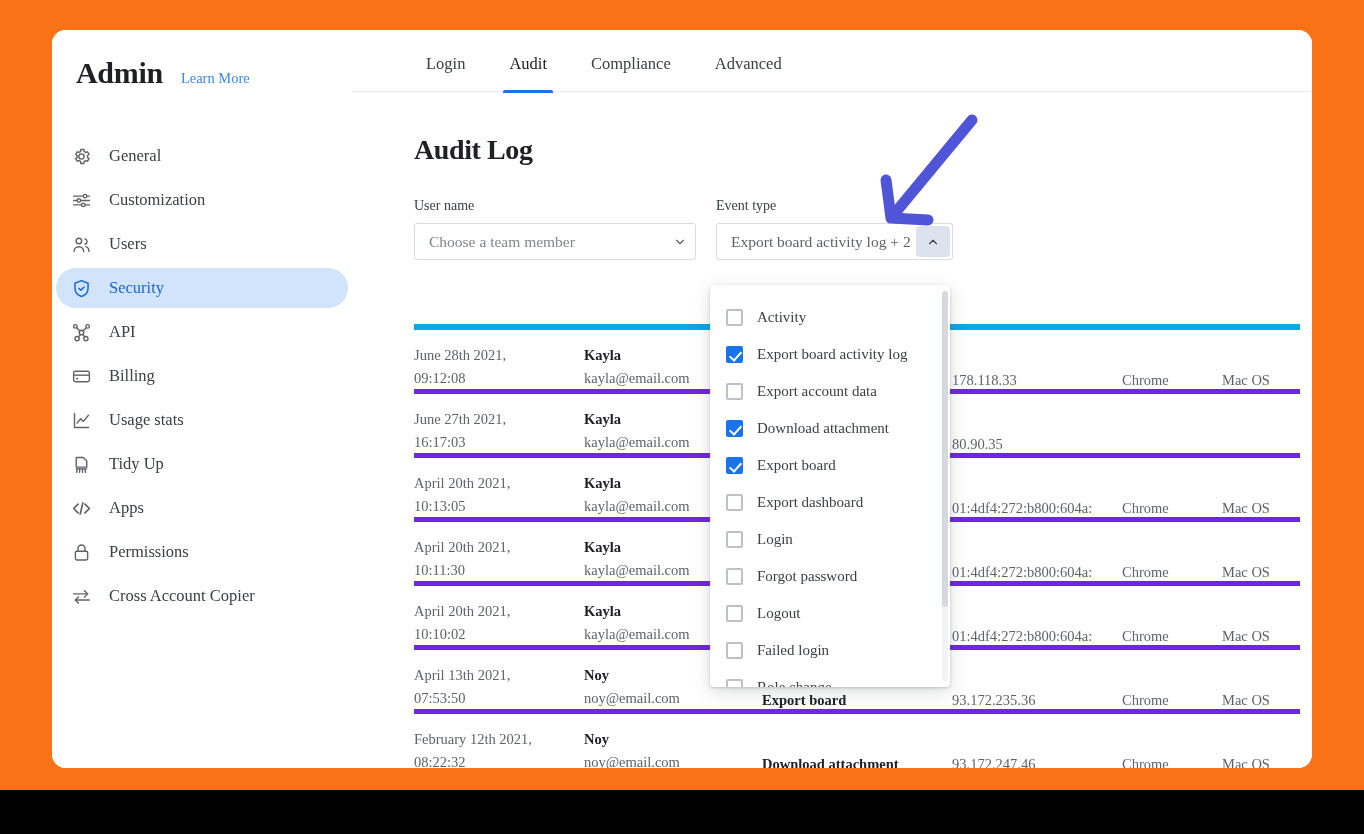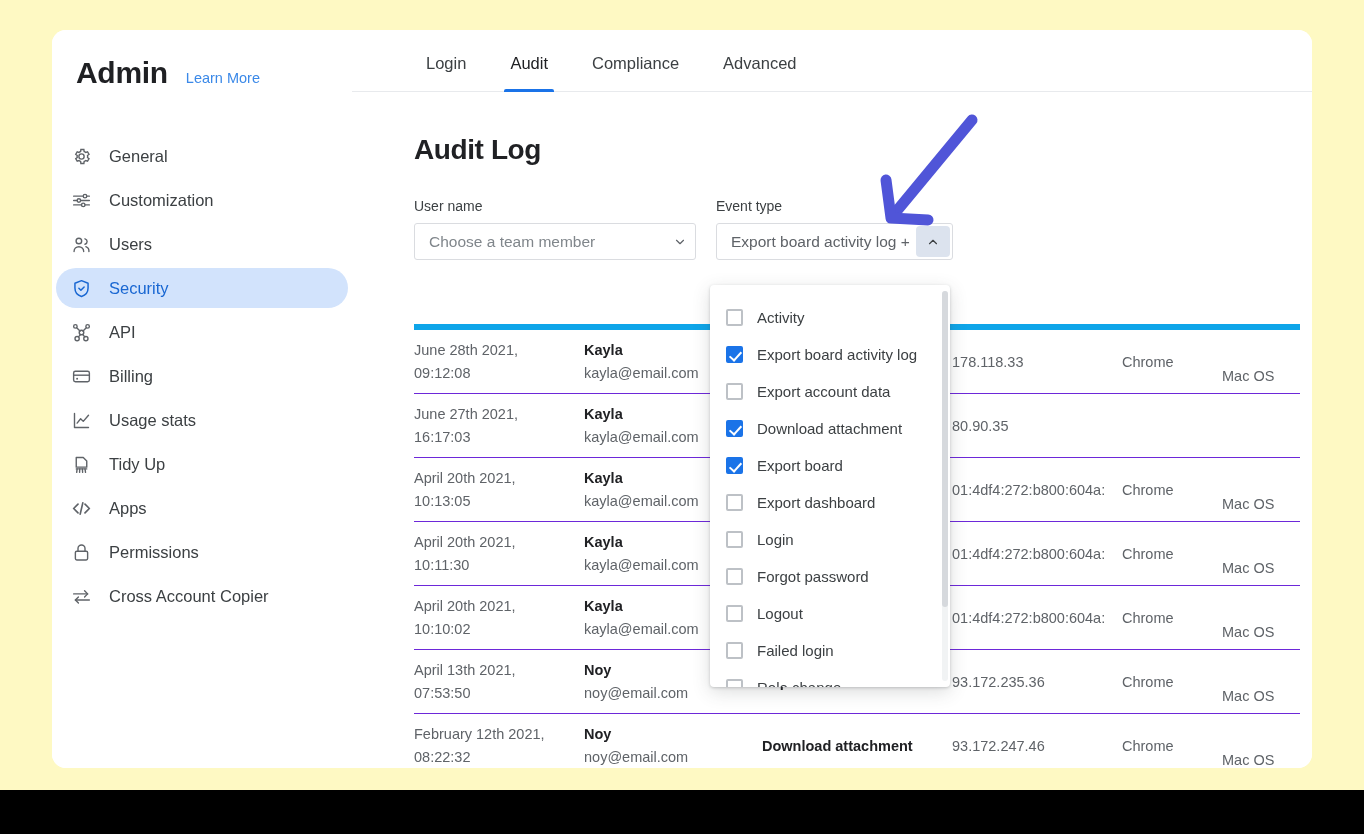--- a/index.html
+++ b/index.html
@@ -3,21 +3,21 @@
 <meta charset="utf-8">
 <title>Admin — Audit Log</title>
 <style>
   * { box-sizing: border-box; margin: 0; padding: 0; }
   html, body {
     width: 1364px; height: 834px;
     background: #000;
     font-family: "Liberation Sans", sans-serif;
     overflow: hidden;
   }
-  #root { position: relative; width: 1364px; height: 790px; background: #fef9c3; }
+  #root { position: relative; width: 1364px; height: 790px; background: #f97316; font-family: Liberation Serif, serif; }
 
   
   .app-card {
     position: absolute;
     left: 52px; top: 30px;
     width: 1260px; height: 738px;
     background: #fff;
     border-radius: 14px;
     overflow: hidden;
   }
@@ -124,23 +124,23 @@
 
   
   .table { margin: 26px 0 0 62px; width: 886px; }
   .thead {
     display: flex; align-items: center;
     height: 44px;
     border-bottom: 6px solid #0ea5e9;
     font-size: 14.5px; color: #5f6368; flex-direction: column;
   }
   .trow {
-    display: flex; align-items: center;
+    display: flex; align-items: flex-end;
     height: 64px;
-    border-bottom: 1px solid #6d28d9;
+    border-bottom: 5px solid #6d28d9;
     font-size: 14.5px;
   }
   .c-time   { width: 170px; color: #5f6368; line-height: 1.55; }
   .c-user   { width: 178px; line-height: 1.55; }
   .c-event  { width: 190px; color: #202124; font-weight: 700; }
   .c-ip     { width: 170px; color: #5f6368; }
   .c-browser{ width: 100px; color: #5f6368; }
   .c-os     { width: 78px;  color: #5f6368; margin-top: 28px; }
   .u-name { font-weight: 700; color: #202124; }
   .u-mail { color: #5f6368; }

